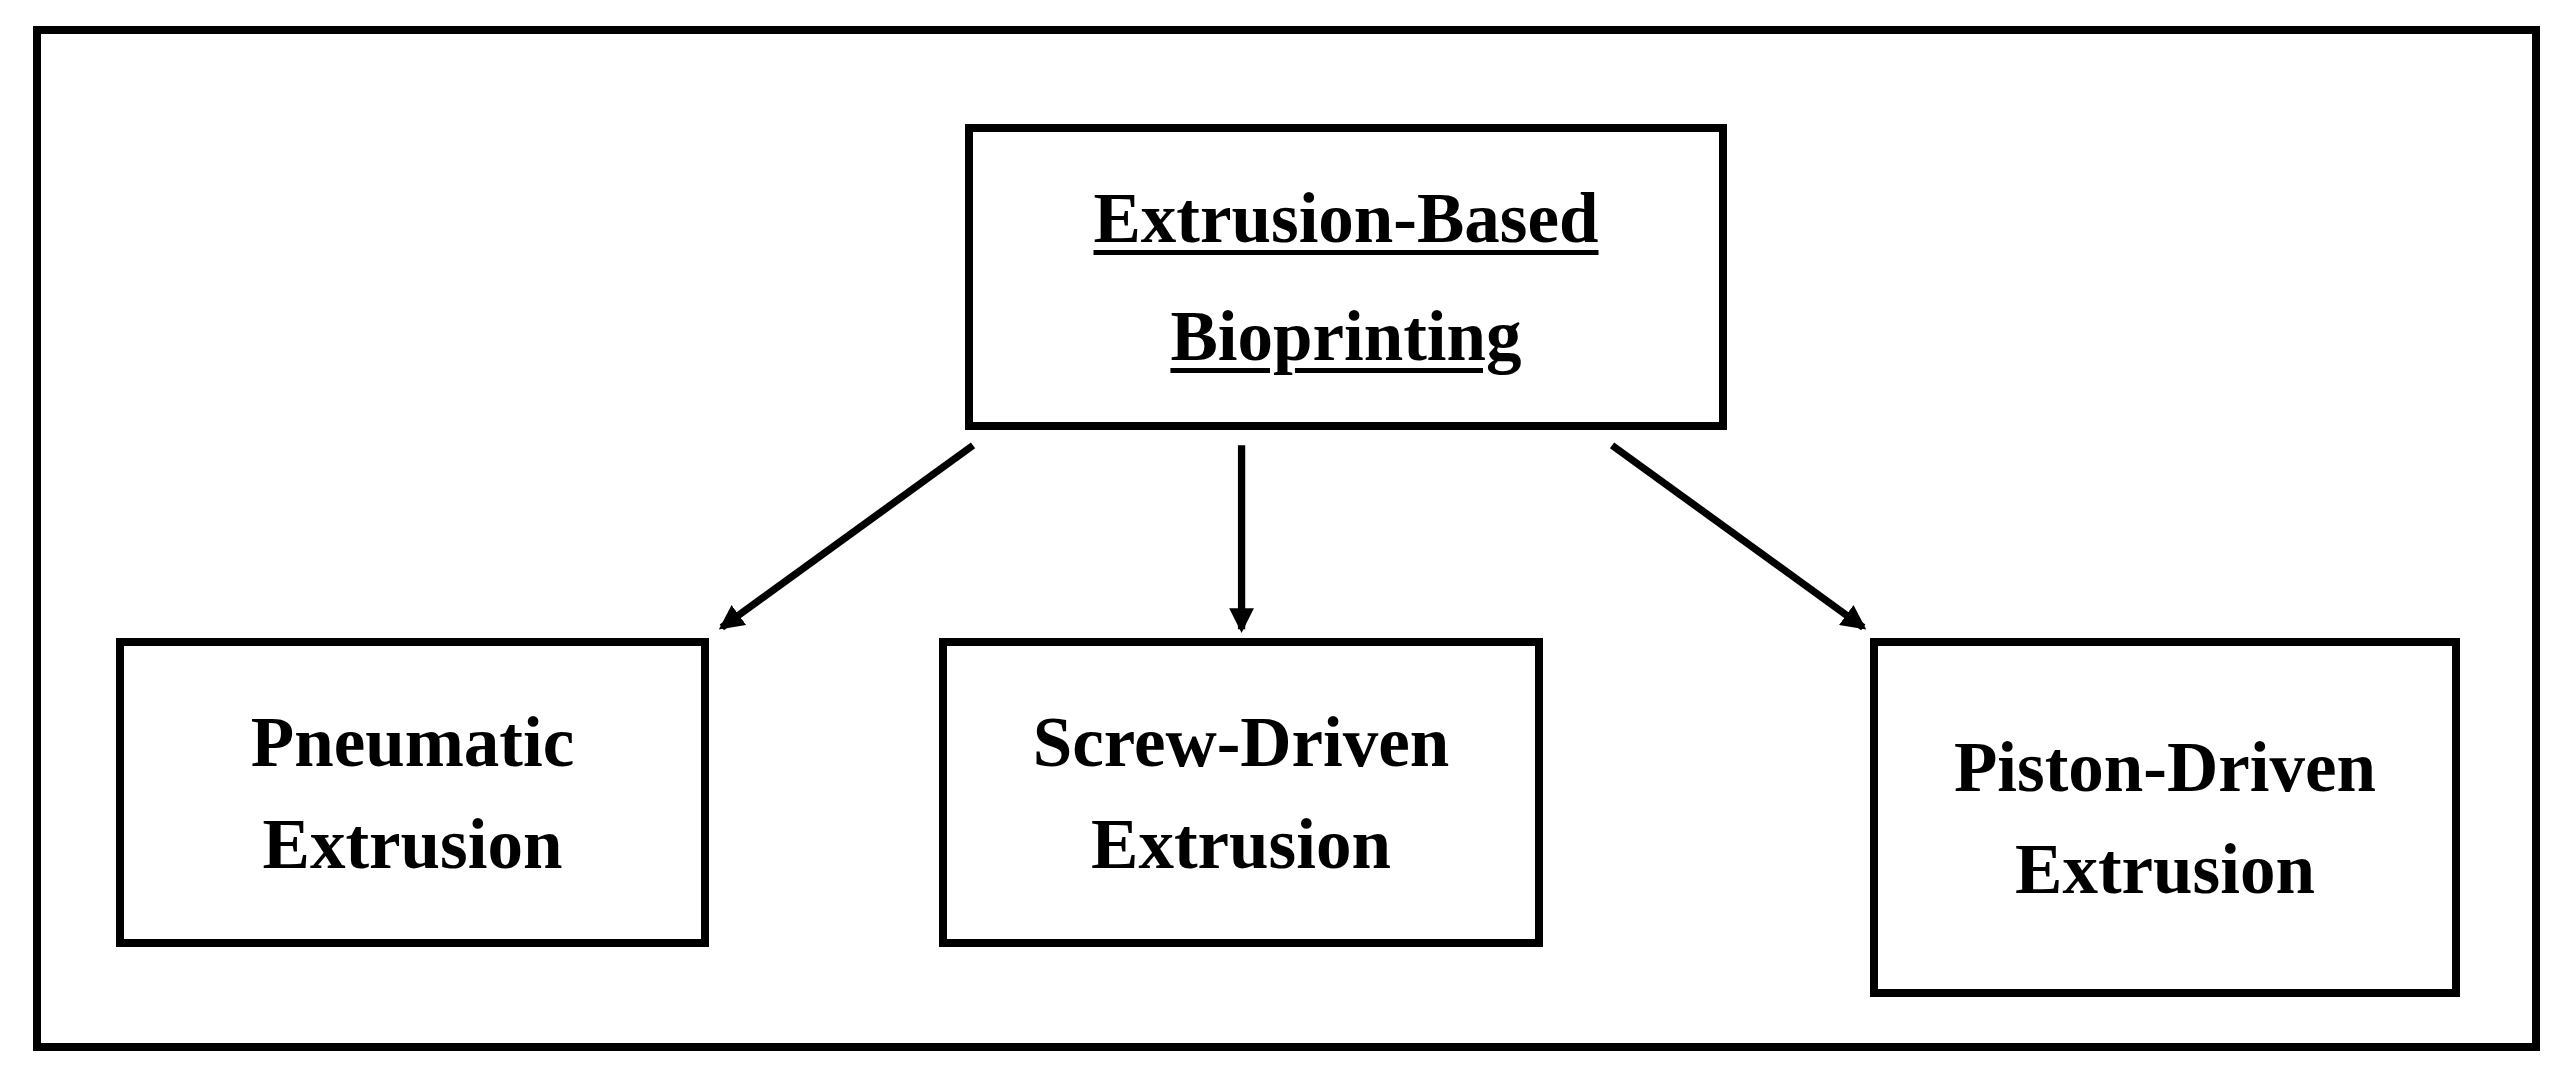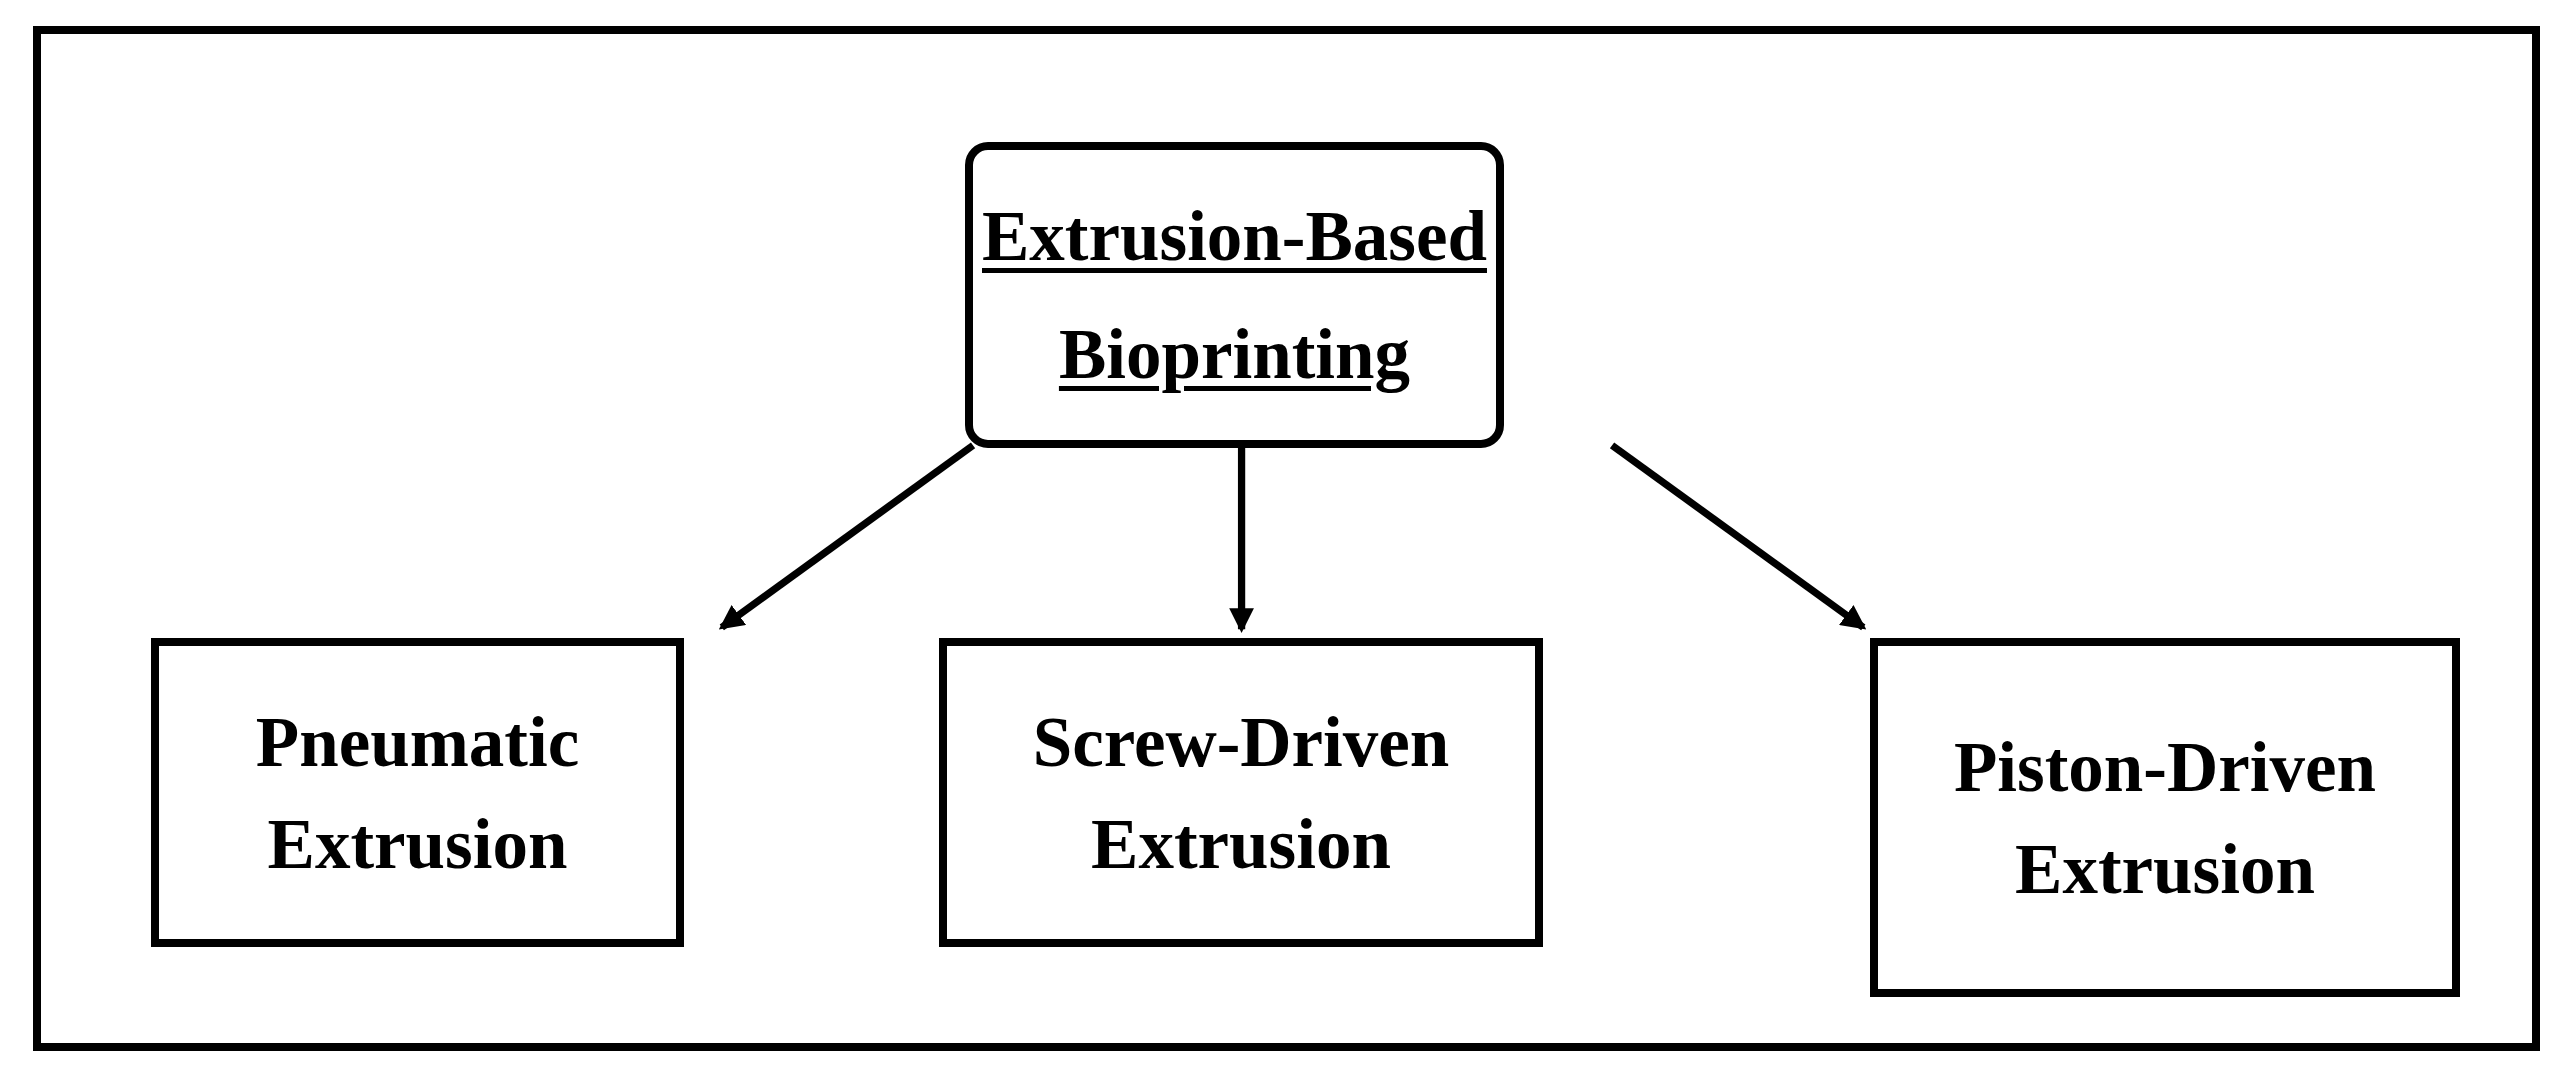--- a/index.html
+++ b/index.html
@@ -51,37 +51,35 @@
     font-weight: bold;
     font-size: 71px;
   }
   .node .line {
     display: block;
     line-height: 102px;
     white-space: nowrap;
   }
   .node-root {
     left: 965px;
-    top: 142px;
-    width: 539px;
+    top: 124px;
+    width: 762px;
     height: 306px;
-    border-radius: 23px;
   }
   .node-root .line {
     line-height: 118px;
     text-decoration: underline;
     text-decoration-thickness: 4.6px;
     text-underline-offset: 8.2px;
   }
   .node-pneumatic {
     left: 116px;
     top: 638px;
-    width: 533px;
+    width: 593px;
     height: 309px;
-    margin-left: 35px;
   }
   .node-screw {
     left: 939px;
     top: 638px;
     width: 604px;
     height: 309px;
     align-items: center;
   }
   .node-piston {
     left: 1870px;

